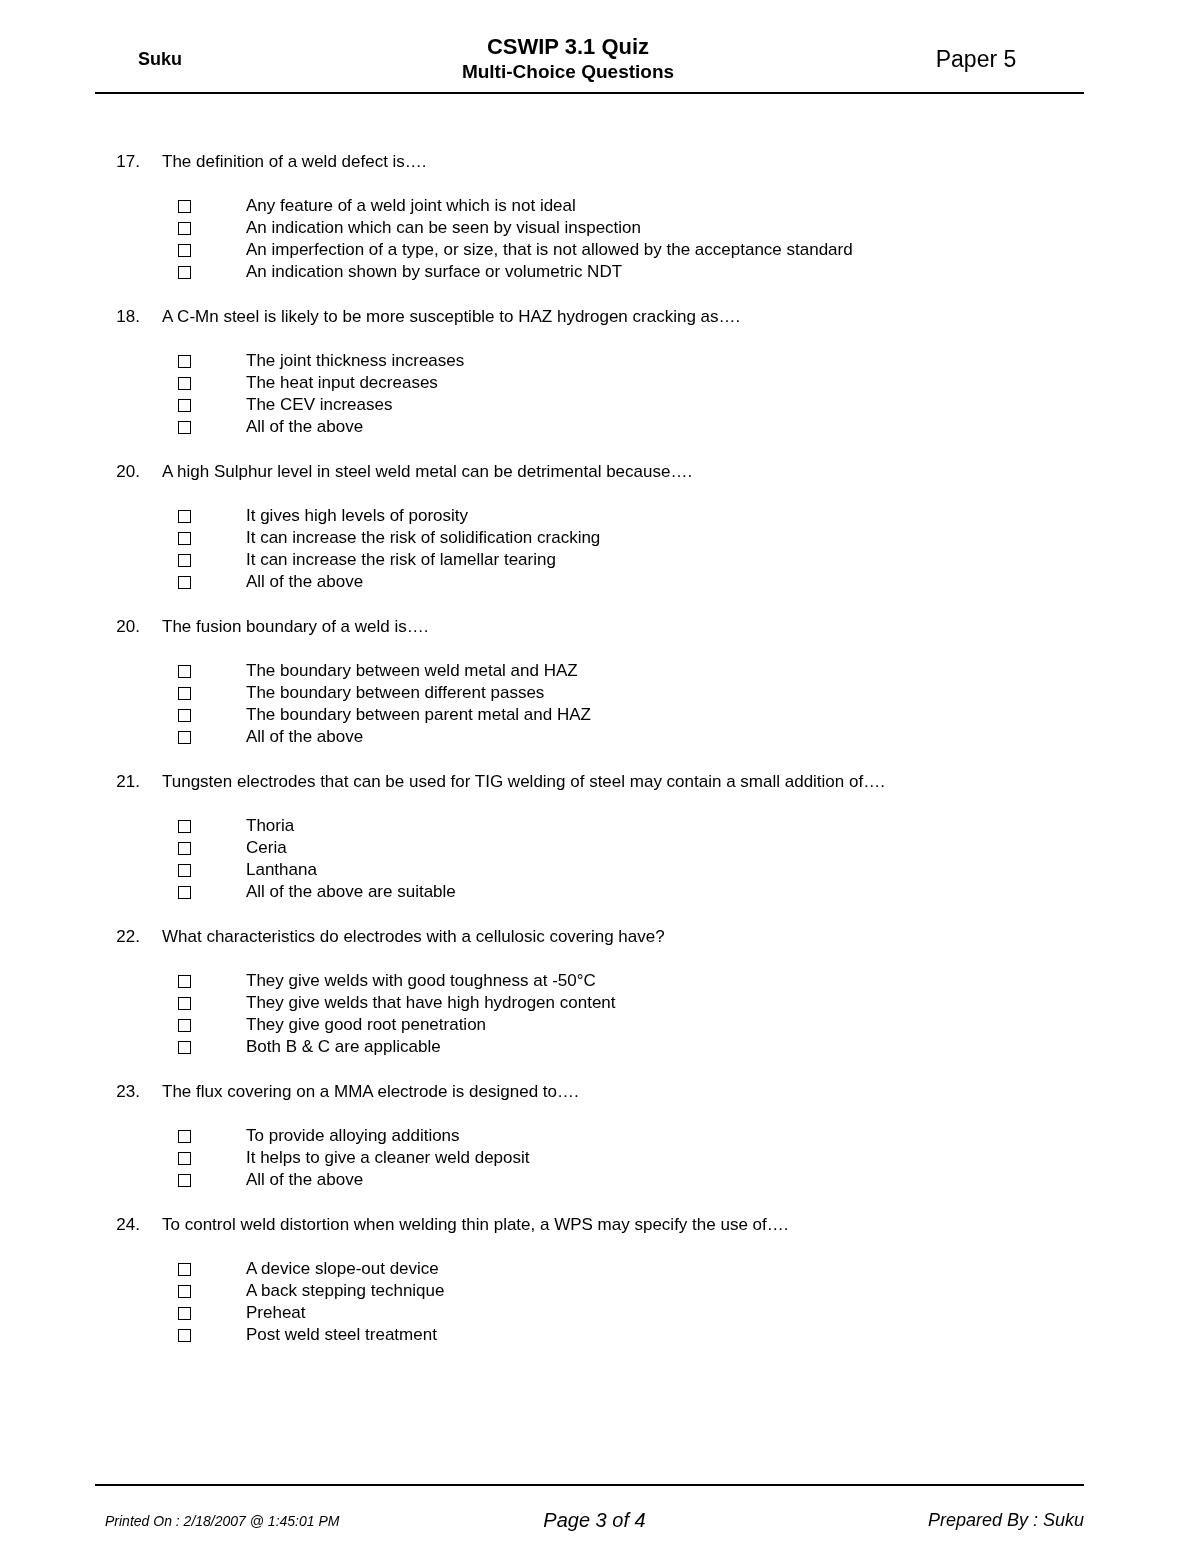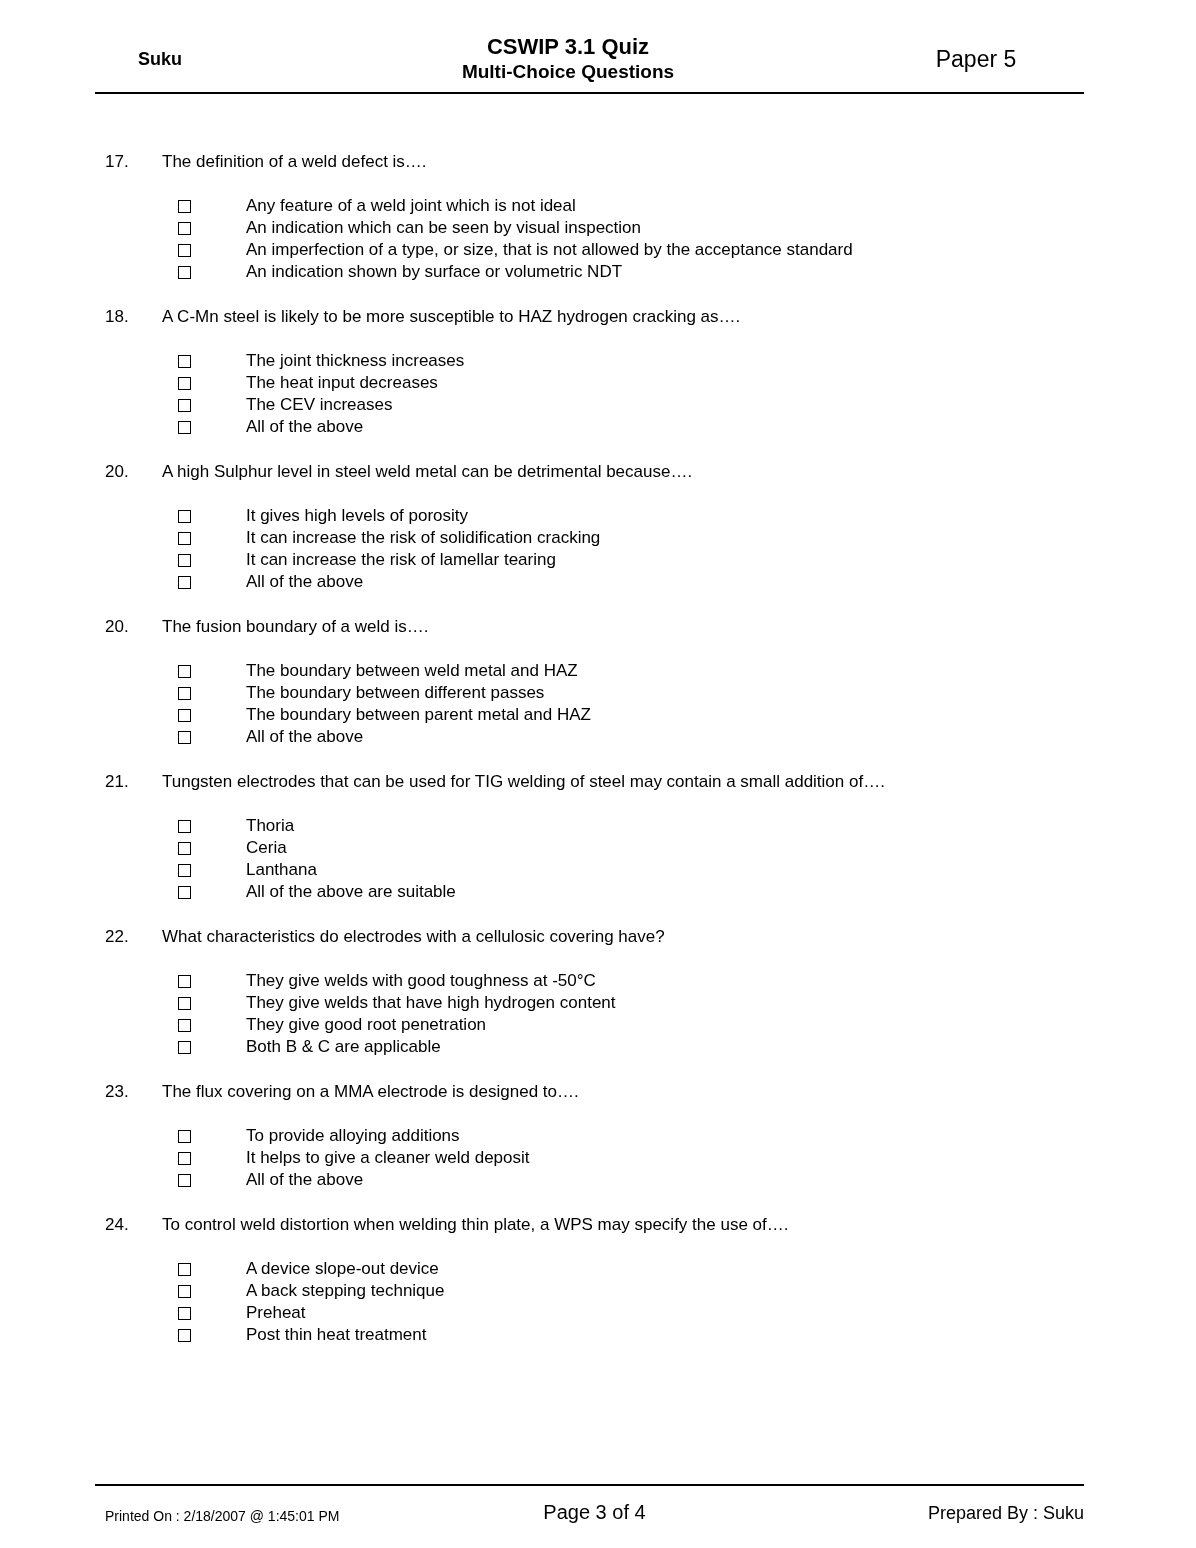--- a/index.html
+++ b/index.html
@@ -61,20 +61,21 @@
   .question { margin-bottom: 23px; }
   .q-row {
     display: flex;
     font-size: 17px;
     line-height: 21px;
     margin-bottom: 23px;
   }
   .q-num {
     width: 35px;
     flex: 0 0 35px;
+    text-align: right;
   }
   .q-text { flex: 1; margin-left: 22px; }
   .opt-row {
     display: flex;
     align-items: center;
     height: 22px;
     font-size: 17px;
   }
   .checkbox {
     display: inline-block;
@@ -98,23 +99,24 @@
     position: absolute;
     left: 95px;
     right: 112px;
     bottom: 62px;
     margin: 0;
   }
   .footer {
     position: absolute;
     left: 95px;
     right: 112px;
-    bottom: 24px;
+    bottom: 16px;
     display: flex;
-    align-items: flex-end;
+    align-items: center;
+    font-style: italic;
   }
   .f-left {
     flex: 1;
     font-size: 14px;
     padding-left: 10px;
   }
   .f-center {
     flex: 1;
     text-align: center;
     font-size: 20px;
@@ -318,21 +320,21 @@
           <div class="opt-row">
             <span class="checkbox"></span>
             <span class="opt-text">A back stepping technique</span>
           </div>
           <div class="opt-row">
             <span class="checkbox"></span>
             <span class="opt-text">Preheat</span>
           </div>
           <div class="opt-row">
             <span class="checkbox"></span>
-            <span class="opt-text">Post thin heat treatment</span>
+            <span class="opt-text">Post weld steel treatment</span>
           </div>
         </div>
       </section>
     </div>
 
   <hr class="footer-rule">
   <div class="footer">
     <div class="f-left">Printed On : 2/18/2007 @ 1:45:01 PM</div>
     <div class="f-center">Page 3 of 4</div>
     <div class="f-right">Prepared By : Suku</div>

